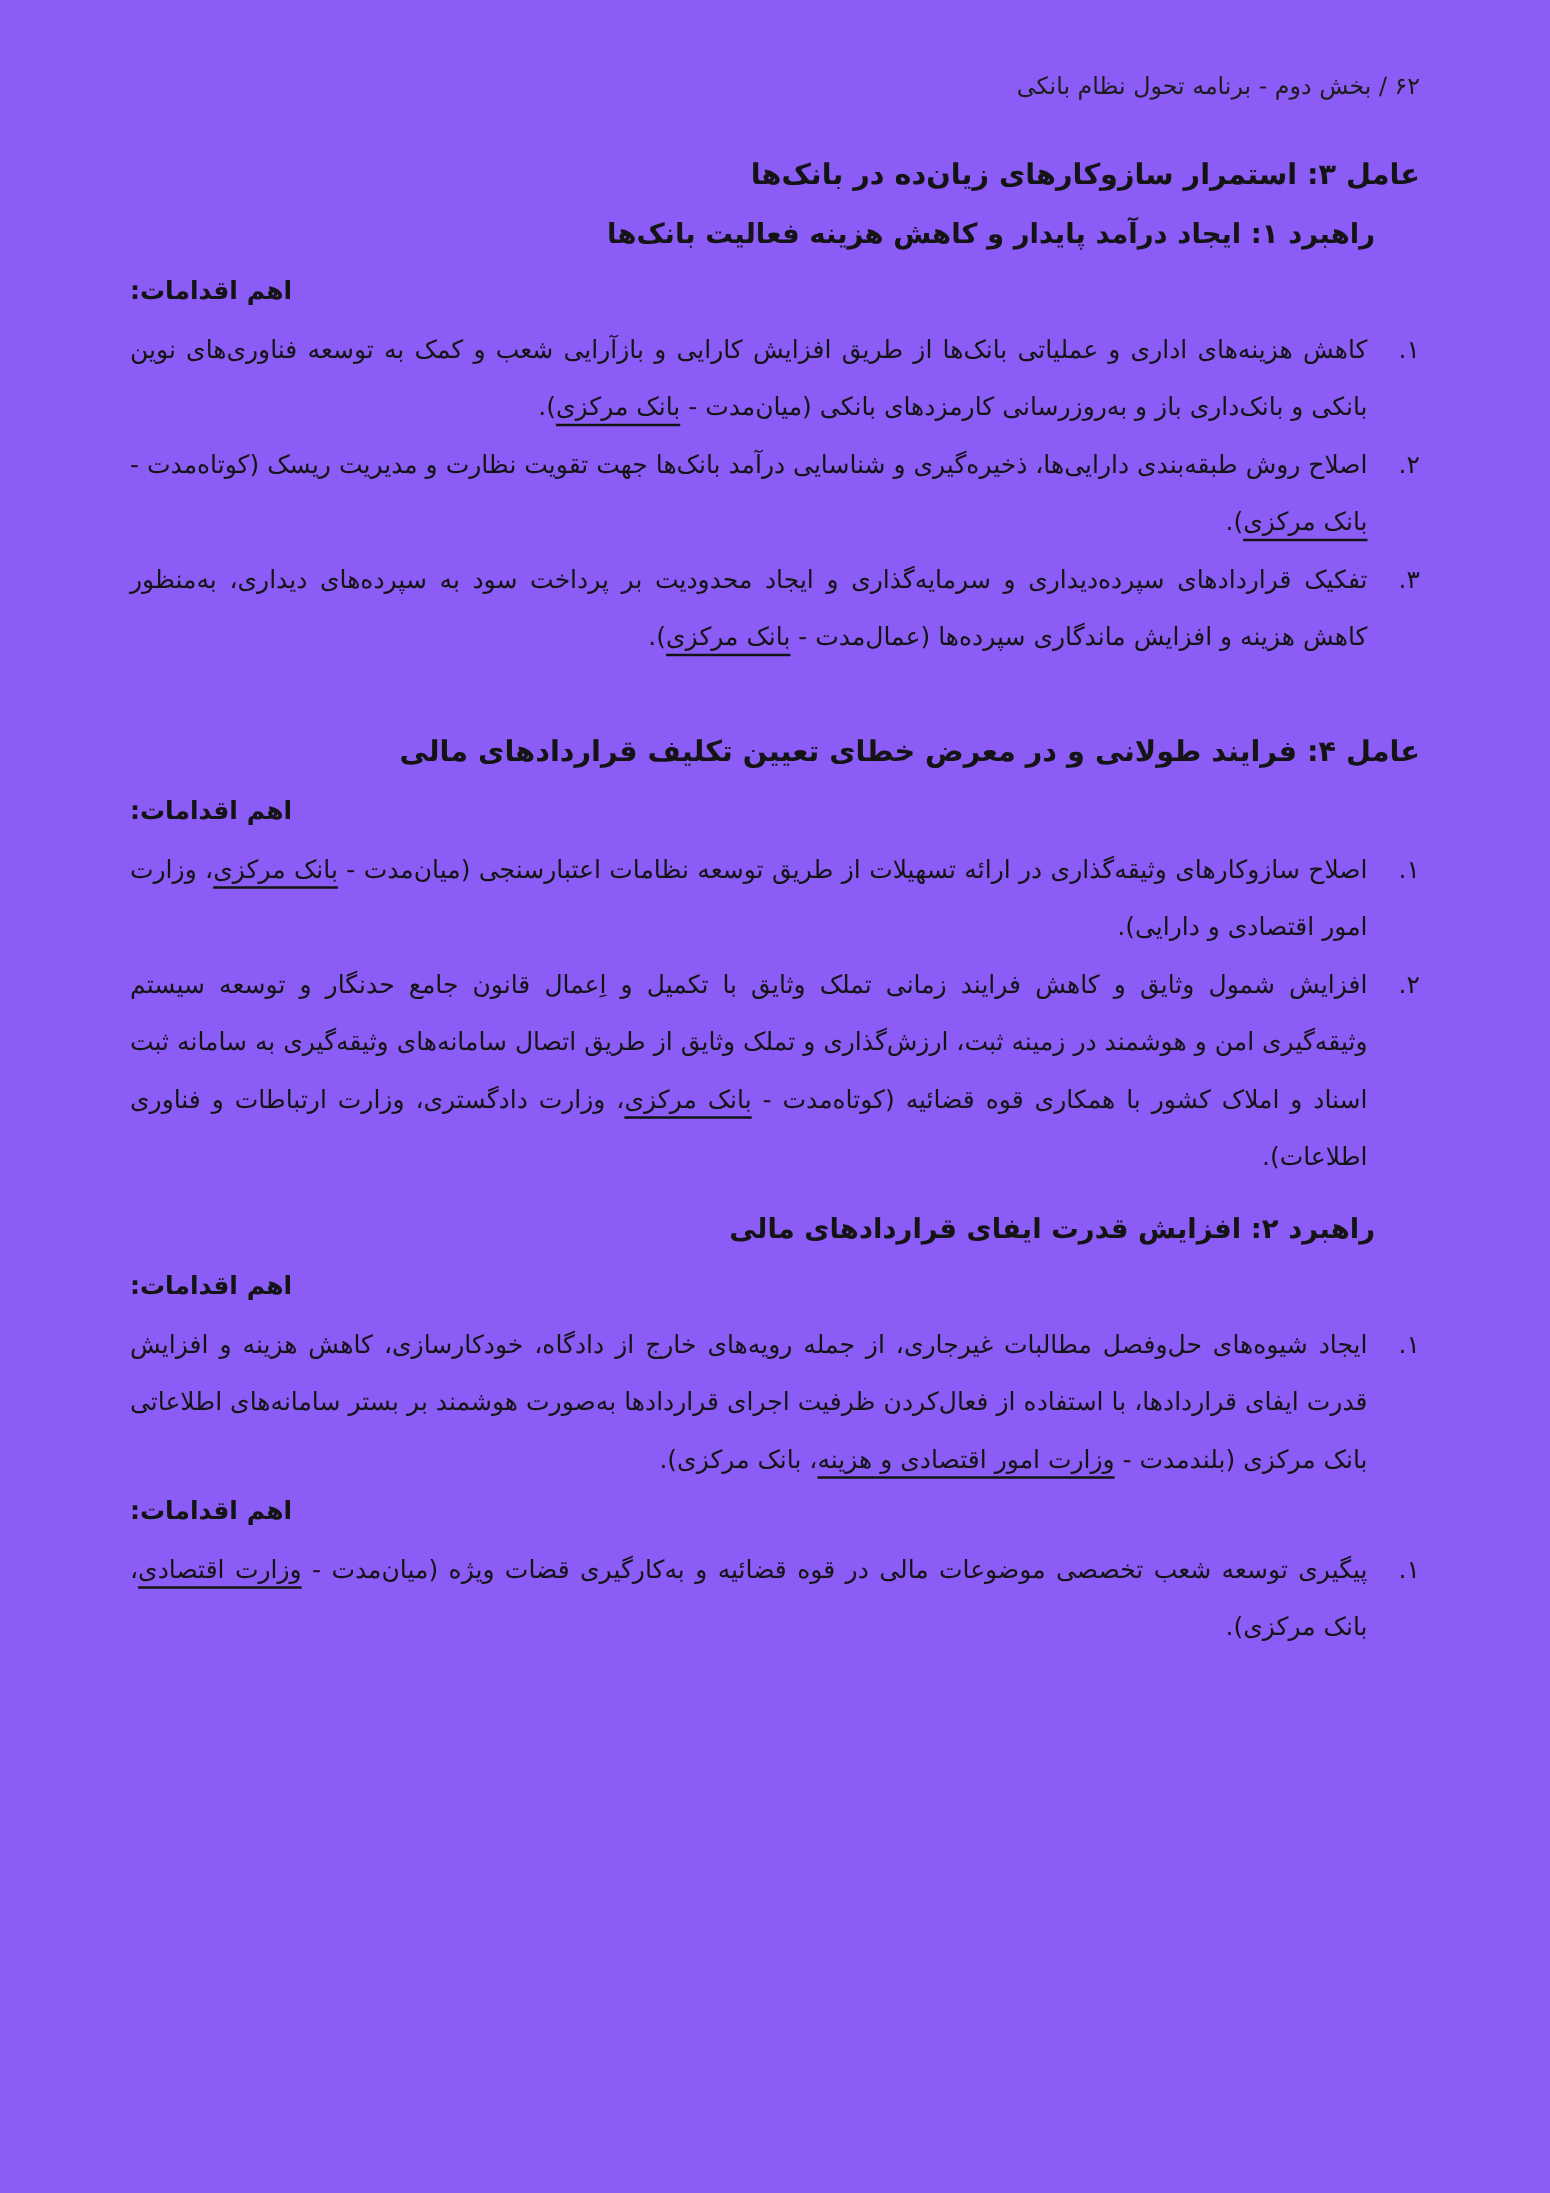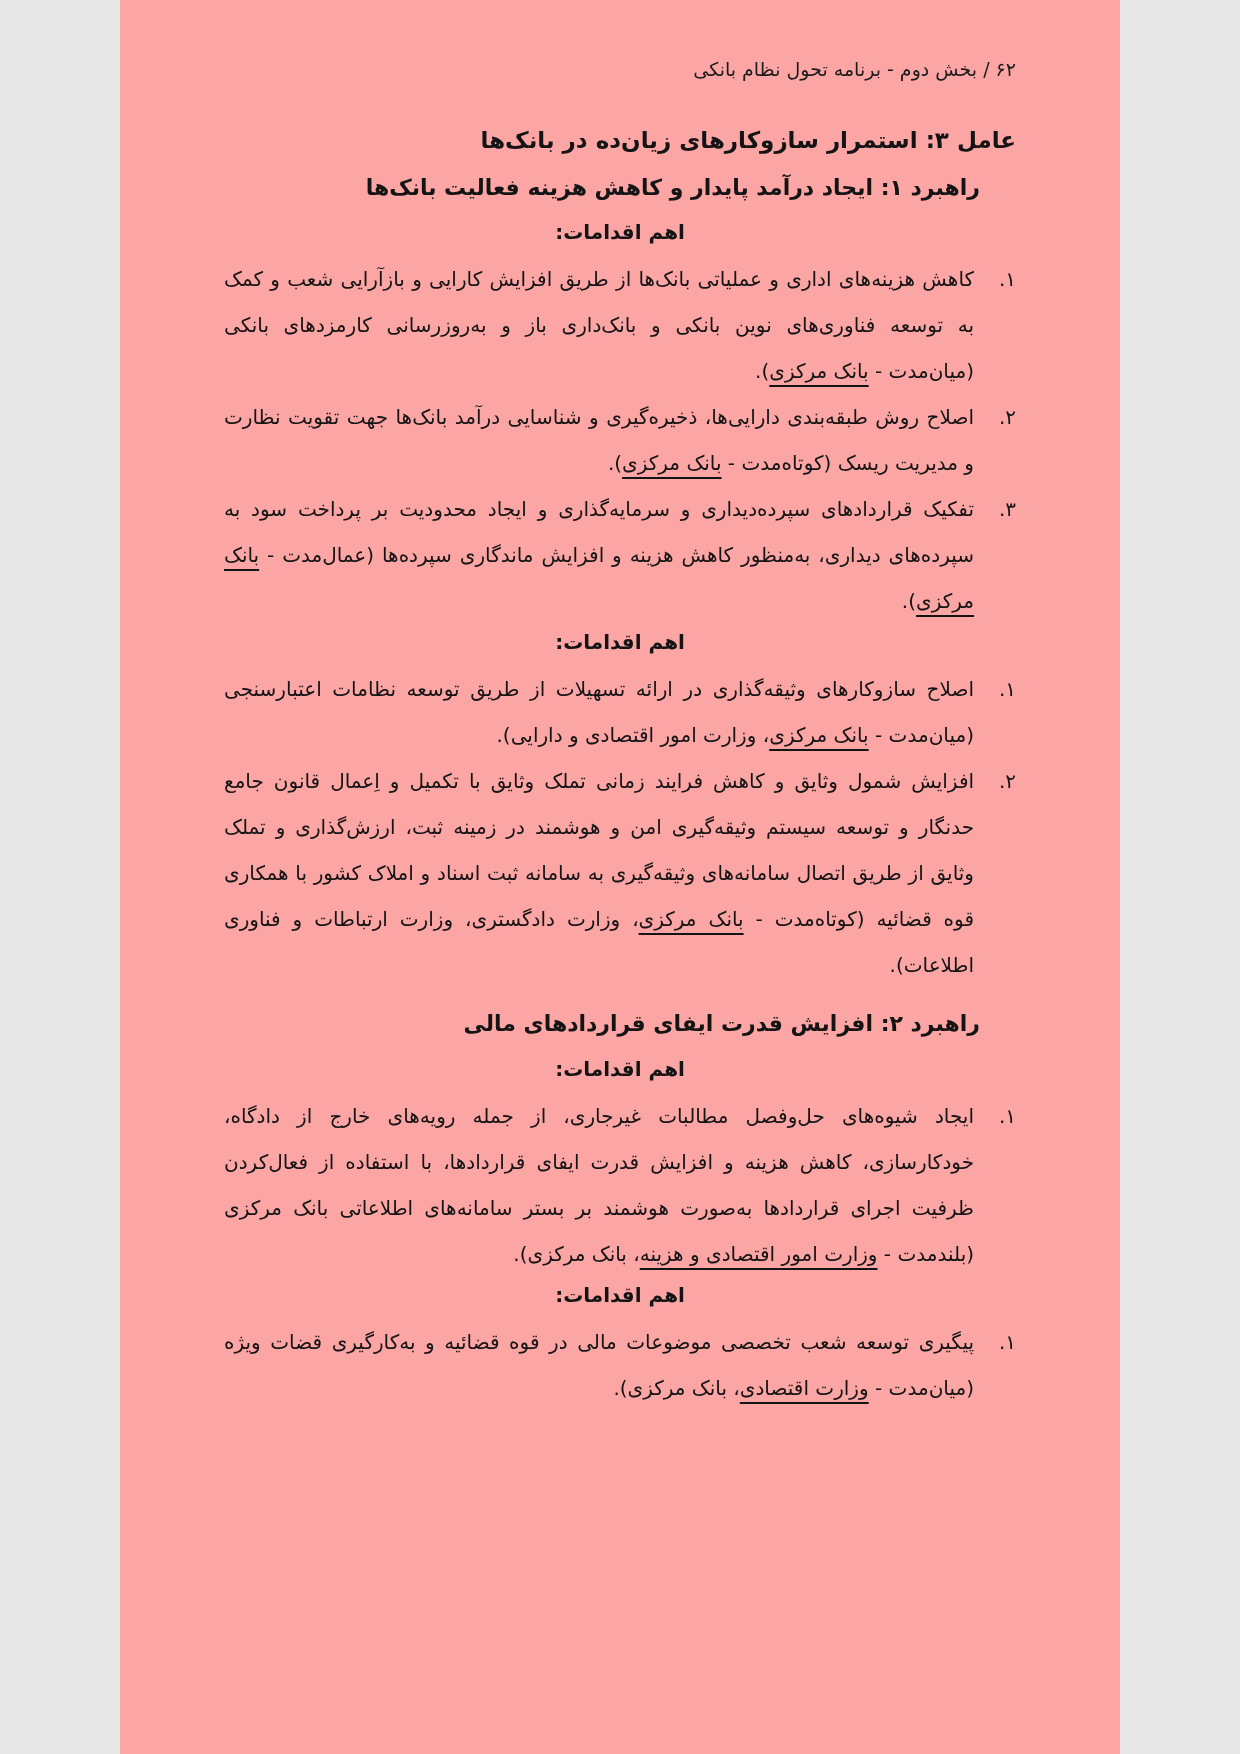--- a/index.html
+++ b/index.html
@@ -1,20 +1,20 @@
 <!DOCTYPE html>
 <html lang="fa" dir="rtl"><head>
 <meta charset="utf-8">
 <style>
   html, body { margin: 0; padding: 0; background: #e8e8e8; }
   .page {
-    width: 1000px;
+    width: 1240px;
     height: 1754px;
     margin: 0 auto;
-    background: #fca5a5;
+    background: #8b5cf6;
     box-sizing: border-box;
     padding: 58px 104px 0 104px;
     direction: rtl;
     font-family: "DejaVu Sans", sans-serif;
     color: #141414;
     overflow: hidden;
     position: relative;
   }
   .running-header {
     text-align: right;
@@ -34,21 +34,21 @@
   h2.strategy-title {
     font-size: 22px;
     font-weight: 700;
     margin: 4px 36px 10px 0;
     line-height: 1.65;
   }
   h2.strategy-title.spaced { margin-top: 18px; }
   .actions-label {
     font-size: 20px;
     font-weight: 700;
-    text-align: center;
+    text-align: left;
     margin: 2px 0 8px 0;
     line-height: 1.6;
   }
   .actions-list { margin: 0; padding: 0; }
   .action-item {
     position: relative;
     padding-right: 42px;
     font-size: 20px;
     line-height: 2.3;
     text-align: justify;
@@ -88,20 +88,21 @@
     <p class="action-item">
       <span class="item-number">۲.</span>
       <span>اصلاح روش طبقه‌بندی دارایی‌ها، ذخیره‌گیری و شناسایی درآمد بانک‌ها جهت تقویت نظارت و مدیریت ریسک (کوتاه‌مدت - </span><span class="u">بانک مرکزی</span><span>).</span>
     </p>
     <p class="action-item">
       <span class="item-number">۳.</span>
       <span>تفکیک قراردادهای سپرده‌دیداری و سرمایه‌گذاری و ایجاد محدودیت بر پرداخت سود به سپرده‌های دیداری، به‌منظور کاهش هزینه و افزایش ماندگاری سپرده‌ها (عمال‌مدت - </span><span class="u">بانک مرکزی</span><span>).</span>
     </p>
   </div>
 
+  <h1 class="factor-title second">عامل ۴: فرایند طولانی و در معرض خطای تعیین تکلیف قراردادهای مالی</h1>
 
   <div class="actions-label">اهم اقدامات:</div>
 
   <div class="actions-list">
     <p class="action-item">
       <span class="item-number">۱.</span>
       <span>اصلاح سازوکارهای وثیقه‌گذاری در ارائه تسهیلات از طریق توسعه نظامات اعتبارسنجی (میان‌مدت - </span><span class="u">بانک مرکزی</span><span>، وزارت امور اقتصادی و دارایی).</span>
     </p>
     <p class="action-item">
       <span class="item-number">۲.</span>

